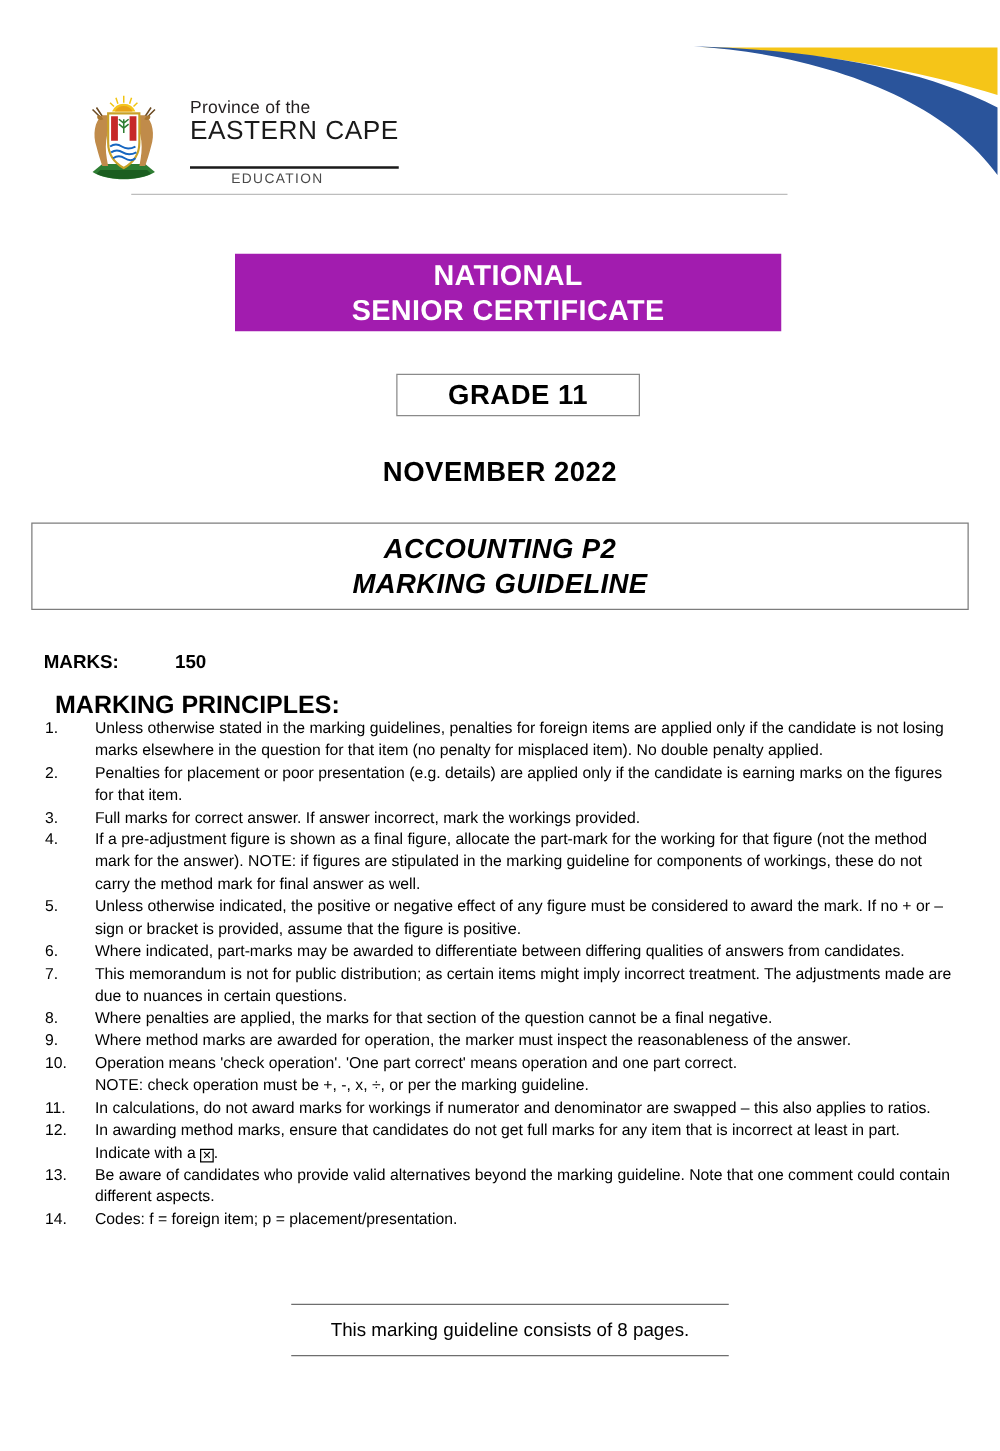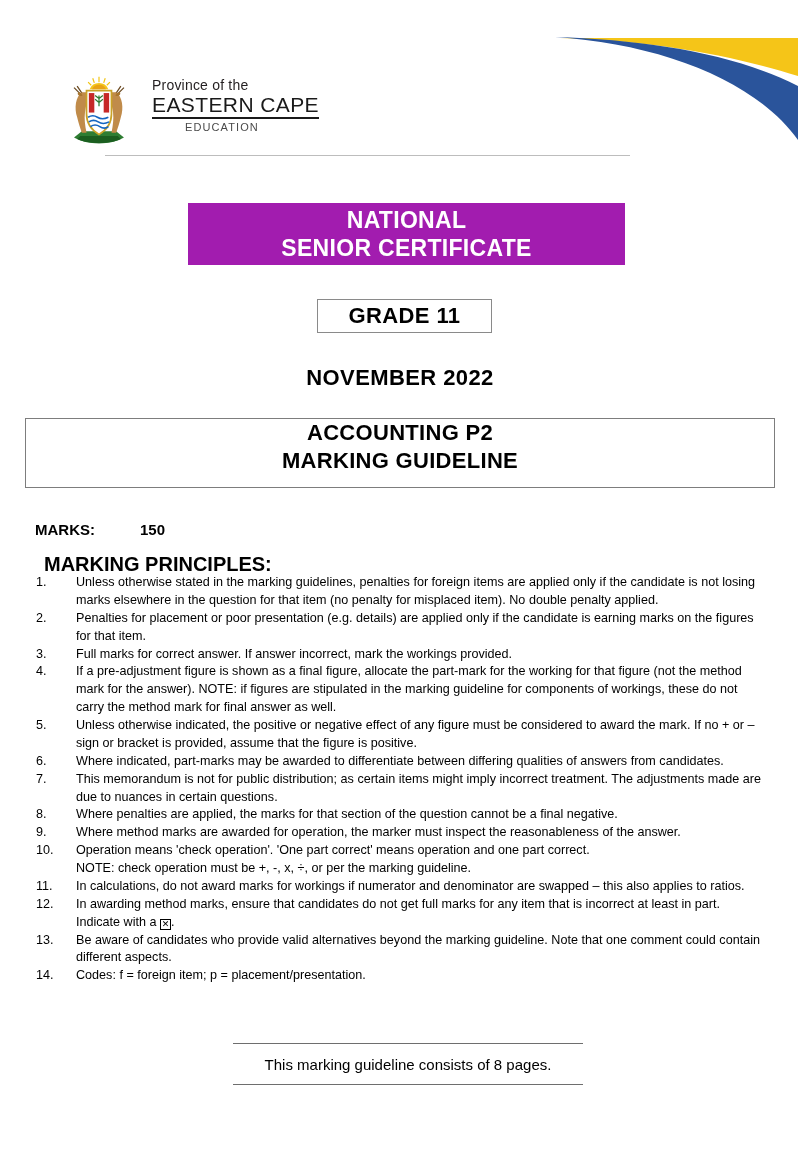--- a/index.html
+++ b/index.html
@@ -44,21 +44,21 @@
   .logo-province {
     font-size: 14px;
     color: #231f20;
     letter-spacing: 0.2px;
     margin-bottom: 2px;
   }
   .logo-main {
     font-size: 21px;
     letter-spacing: 0.4px;
     color: #1a1a1a;
-    padding-bottom: 2px;
+    padding-bottom: 18px;
     border-bottom: 2.5px solid #1a1a1a;
     display: inline-block;
   }
   .logo-sub {
     font-size: 11px;
     letter-spacing: 1.1px;
     color: #4a4a4a;
     margin-top: 3px;
     padding-left: 33px;
   }
@@ -83,21 +83,21 @@
     font-size: 23px;
     font-weight: bold;
     line-height: 1.22;
     letter-spacing: 0.3px;
     box-sizing: border-box;
   }
 
   #grade-box {
     position: absolute;
     left: 317px; top: 299px;
-    width: 175px; height: 34px;
+    width: 195px; height: 34px;
     border: 1px solid #8a8a8a;
     display: flex;
     align-items: center;
     justify-content: center;
     font-size: 22px;
     font-weight: bold;
     letter-spacing: 0.4px;
     box-sizing: border-box;
   }
 
@@ -112,25 +112,27 @@
   }
 
   #paper-box {
     position: absolute;
     left: 25px; top: 418px;
     width: 750px; height: 70px;
     border: 1.5px solid #7d7d7d;
     display: flex;
     flex-direction: column;
     align-items: center;
+    justify-content: center;
     font-size: 22px;
     font-weight: bold;
     line-height: 1.28;
     letter-spacing: 0.3px;
     box-sizing: border-box;
+    font-style: italic;
   }
 
   
   #marks-row {
     position: absolute;
     left: 35px; top: 521px;
     font-size: 15px;
     font-weight: bold;
     display: flex;
   }

